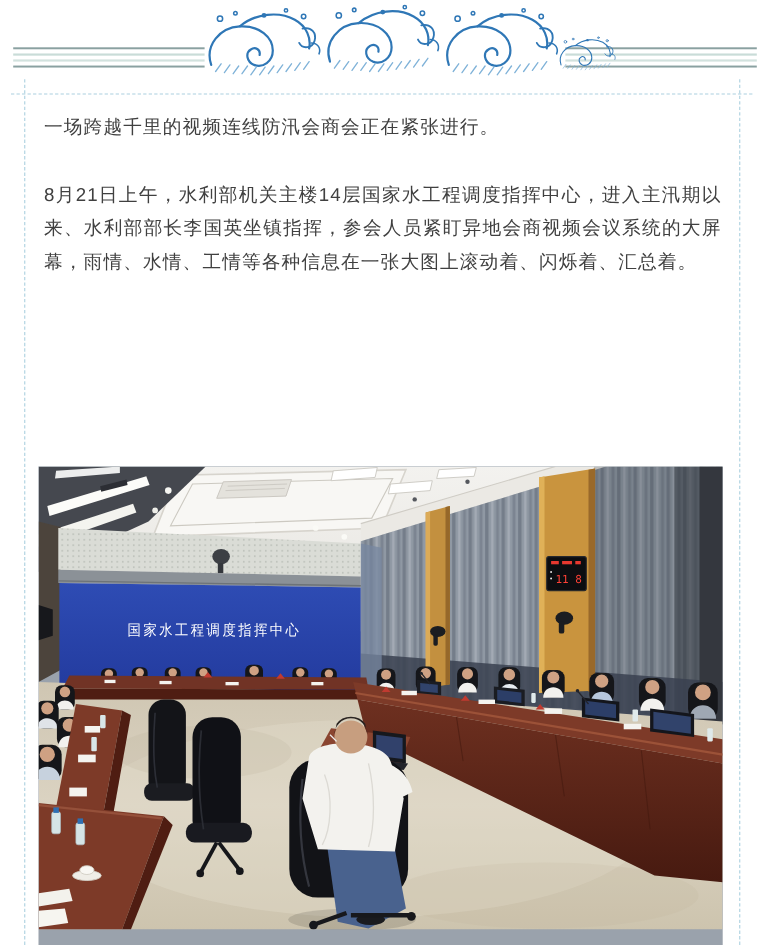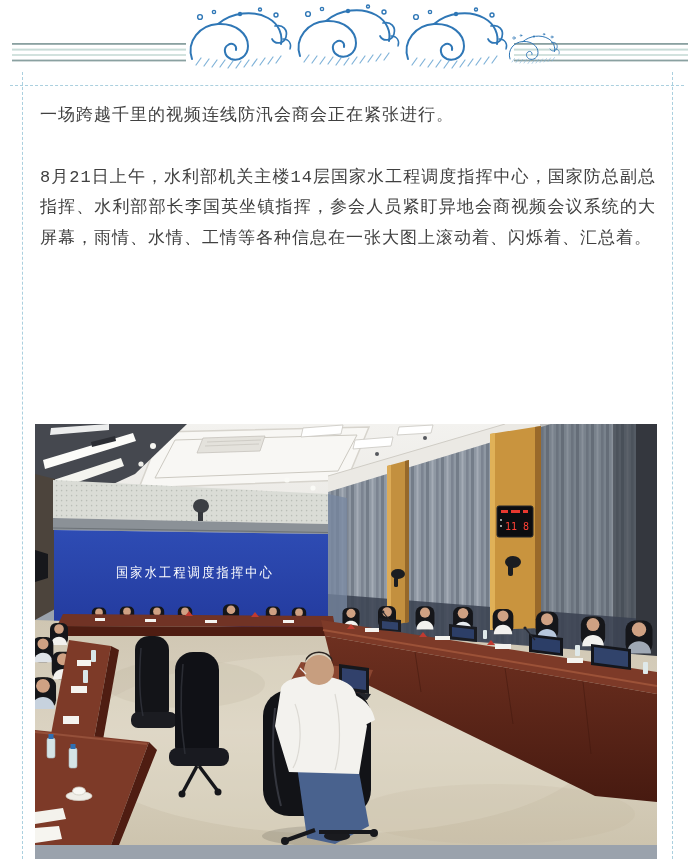--- a/index.html
+++ b/index.html
@@ -11,21 +11,21 @@
   .deco { position:absolute; top:0; left:0; width:692px; height:74px; }
   
   .fl { position:absolute; }
   .fl-top   { top:85px; left:10px; width:674px; border-top:1px dashed #abd0df; }
   .fl-left  { top:72px; left:22px;  height:787px; border-left:1px dashed #abd0df; }
   .fl-right { top:72px; left:672px; height:787px; border-left:1px dashed #abd0df; }
   
   .text-col { position:absolute; top:101px; left:40px; width:616px; }
   .para {
     margin:0 0 31px 0; font-size:17px; line-height:30.5px; color:#404040;
-    letter-spacing:1px; text-align:justify;font-family:Liberation Mono, monospace;
+    letter-spacing:1px; text-align:justify;
   }
   
   .photo {
     position:absolute; top:424px; left:35px; width:622px; height:516px;
     overflow:hidden; background:#9aa2ac;
   }
   .photo svg { display:block; }
 </style>
 </head>
 <body>
@@ -63,21 +63,21 @@
       <use href="#wv" transform="translate(508,34) scale(0.5)"></use>
     </svg>
   </div>
 
   <div class="fl fl-top"></div>
   <div class="fl fl-left"></div>
   <div class="fl fl-right"></div>
 
   <div class="text-col">
     <p class="para">一场跨越千里的视频连线防汛会商会正在紧张进行。</p>
-    <p class="para">8月21日上午，水利部机关主楼14层国家水工程调度指挥中心，国家防总副总指挥、水利部部长李国英坐镇指挥，参会人员紧盯异地会商视频会议系统的大屏幕，雨情、水情、工情等各种信息在一张大图上滚动着、闪烁着、汇总着。</p>
+    <p class="para">8月21日上午，水利部机关主楼14层国家水工程调度指挥中心，进入主汛期以来、水利部部长李国英坐镇指挥，参会人员紧盯异地会商视频会议系统的大屏幕，雨情、水情、工情等各种信息在一张大图上滚动着、闪烁着、汇总着。</p>
   </div>
 
   <div class="photo">
     <svg width="622" height="421" viewBox="0 0 622 421">
       <defs>
         <linearGradient id="gCeil" x1="0" y1="0" x2="0" y2="1">
           <stop offset="0" stop-color="#f3f2ef"></stop>
             <stop offset="1" stop-color="#e6e4df"></stop>
         </linearGradient>
         <linearGradient id="gBlue" x1="0" y1="0" x2="0" y2="1">

